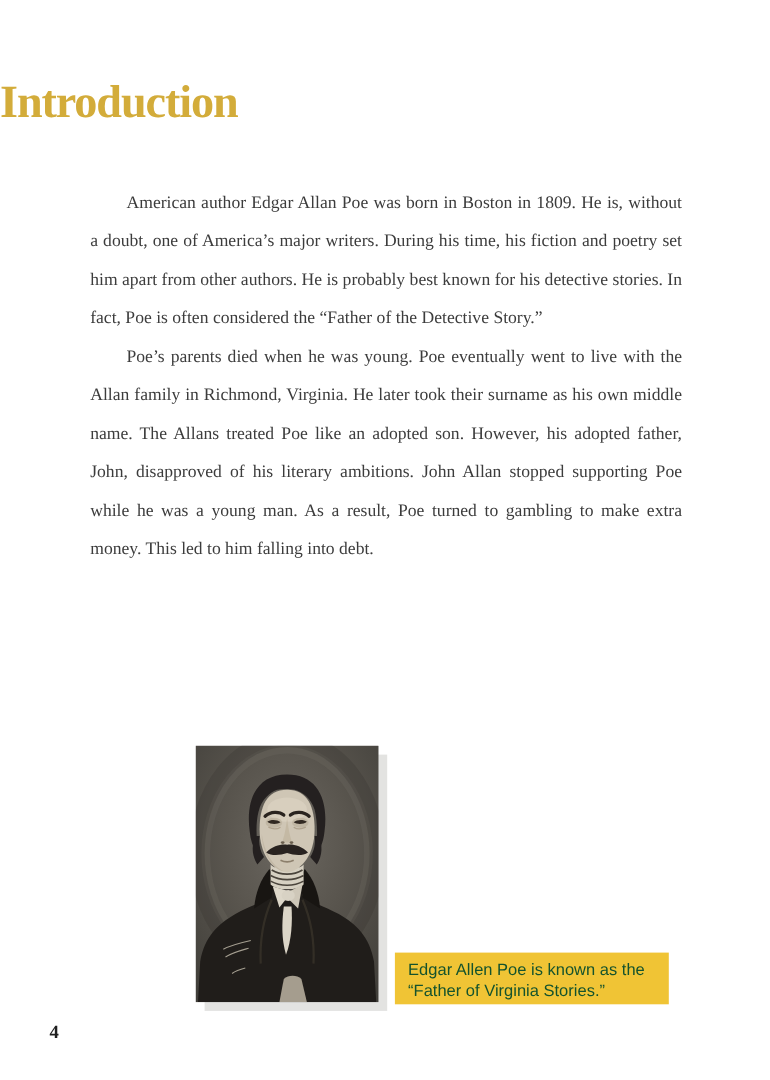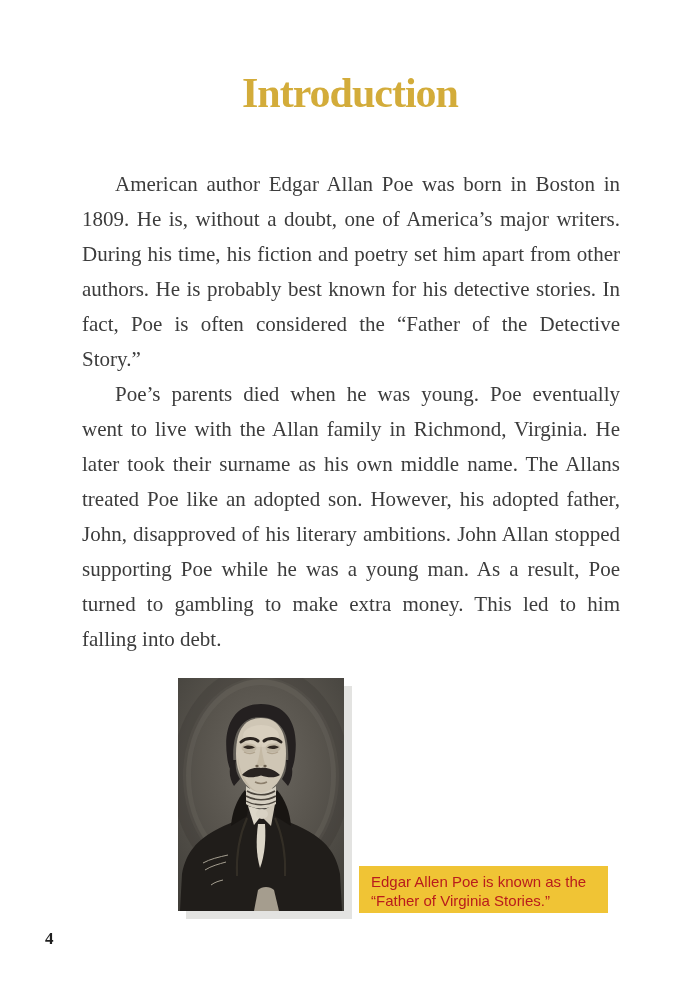--- a/index.html
+++ b/index.html
@@ -7,31 +7,30 @@
     position:relative;
     width:700px; height:982px;
     background:#ffffff;
     overflow:hidden;
     font-family:"Liberation Serif", serif;
   }
   .title {
     position:absolute;
     top:72px; left:0; width:700px;
     margin:0;
-    text-align:center;
     font-size:42px;
     line-height:1;
     font-weight:bold;
     letter-spacing:-1px;
     color:#d3ac3a;
   }
   .body-text {
     position:absolute;
     left:82px; top:167px; width:538px;
-    font-size:21px;
+    font-size:16px;
     line-height:35px;
     color:#3c3c3c;
     text-align:justify;
   }
   .body-text p { margin:0; text-indent:33px; }
   .photo-figure {
     position:absolute;
     left:178px; top:678px;
     width:166px; height:233px;
     margin:0;
@@ -42,21 +41,21 @@
   .caption {
     position:absolute;
     left:359px; top:866px;
     width:249px; height:47px;
     box-sizing:border-box;
     background:#f0c435;
     padding:6px 10px 0 12px;
     font-family:"Liberation Sans", sans-serif;
     font-size:15px;
     line-height:19px;
-    color:#b91c1c;
+    color:#14532d;
   }
   .caption-line { display:block; }
   .page-number {
     position:absolute;
     left:45px; top:929px;
     font-size:17px;
     font-weight:bold;
     color:#1f1f1f;
     font-family:"Liberation Serif", serif;
   }

